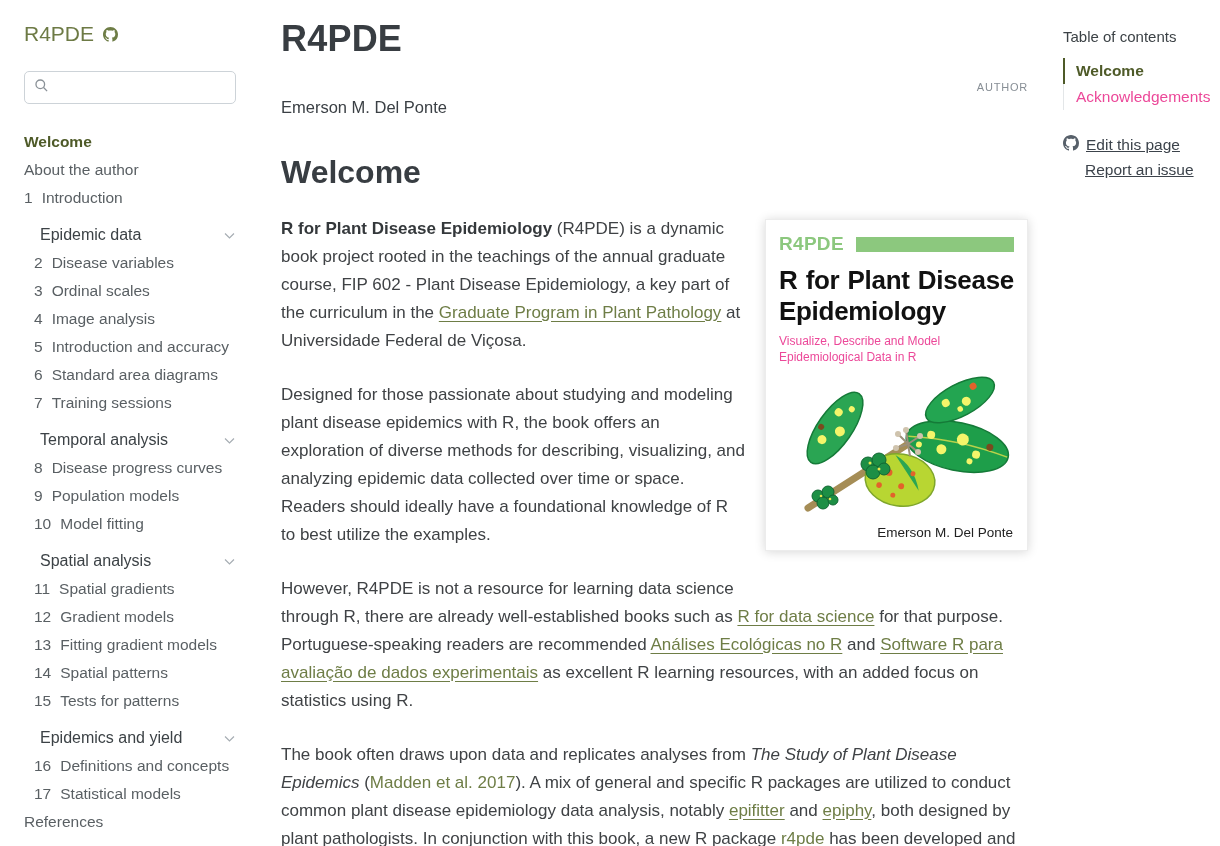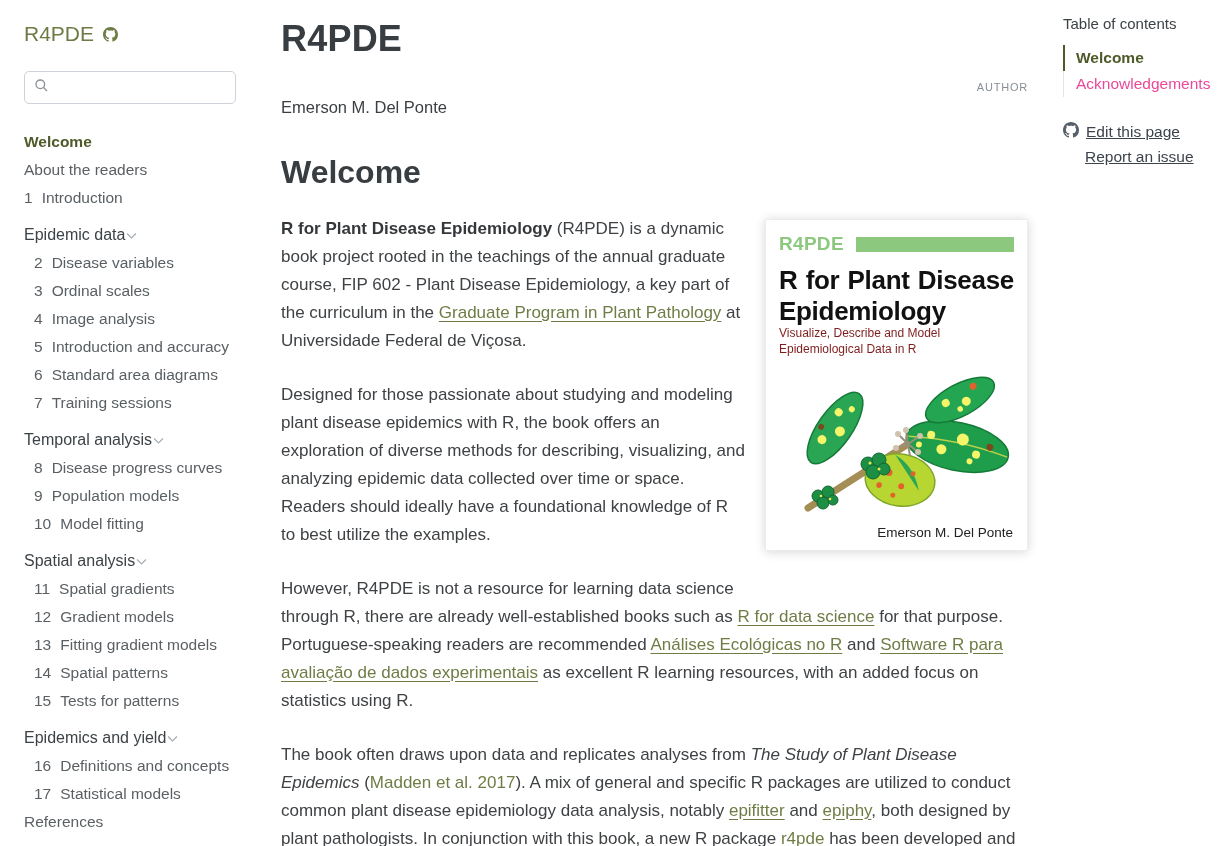--- a/index.html
+++ b/index.html
@@ -17,21 +17,21 @@
     margin-top:25px; height:33px; border:1px solid #cdd3d8; border-radius:5px;
     display:flex; align-items:center; padding:0 9px; background:#fff;
   }
   .search-box input {
     border:none; outline:none; flex:1; font-size:14px; margin-left:7px;
     font-family:"Liberation Sans", sans-serif; color:#3f4245; min-width:0; background:transparent;
   }
   .nav { margin-top:24px; list-style:none; font-size:15.5px; }
   .nav-item { padding:5px 0; color:#595f63; cursor:pointer; display:flex; align-items:center; }
   .nav-item.active { color:#4e5a28; font-weight:bold; }
-  .nav-section { margin-top:9px; padding:5px 0; color:#3c4246; display:flex; align-items:center; justify-content:flex-start; cursor:pointer; font-size:16px; }
+  .nav-section { margin-top:9px; padding:5px 0; color:#3c4246; display:flex; align-items:center; justify-content:space-between; cursor:pointer; font-size:16px;margin-left:16px; }
   .nav-chapter { padding:5px 0 5px 10px; color:#595f63; cursor:pointer; }
   .nav-chapter .num, .nav-item .num { margin-right:9px; color:#595f63; }
   .chev { display:flex; align-items:center; }
   
   .main { position:absolute; left:281px; top:0; width:747px; }
   .doc-title { margin-top:18px; font-size:36px; font-weight:bold; color:#383d42; letter-spacing:.2px; }
   .author-label { margin-top:21px; font-size:11px; letter-spacing:.8px; color:#878e95;text-align:right; }
   .author-name { margin-top:5px; font-size:16.5px; color:#3b4045; }
   .section-heading { margin-top:37px; font-size:32px; font-weight:bold; color:#383d42; }
   .flow { margin-top:24px; }
@@ -43,25 +43,25 @@
   
   .cover {
     float:right; width:263px; height:332px; margin:4px 0 46px 20px;
     background:#fff; border:1px solid #ececec; box-shadow:0 1px 10px rgba(0,0,0,.16);
     padding:13px; position:relative;
   }
   .cover-badge-row { display:flex; align-items:center; }
   .cover-badge { font-size:19px; font-weight:bold; color:#8cc87e; letter-spacing:.3px; }
   .cover-bar { flex:1; height:15px; background:#8cc87e; margin-left:12px; }
   .cover-title { margin-top:10px; font-size:26px; line-height:1.18; font-weight:bold; color:#111; text-align:justify; letter-spacing:-.3px; }
-  .cover-sub { font-size:12px; line-height:1.3; color:#7f1d1d; }
+  .cover-sub { margin-top:8px; font-size:12px; line-height:1.3; color:#ec4899; }
   .cover-art { position:absolute; left:14px; top:148px; }
   .cover-author { position:absolute; right:14px; bottom:10px; font-size:13.5px; color:#222; }
   
-  .toc { position:absolute; left:1063px; top:0; width:157px; }
+  .toc { position:absolute; left:1063px; top:13px; width:157px; }
   .toc-title { margin-top:15px; font-size:15px; color:#3c4246; }
   .toc-list { margin-top:13px; list-style:none; }
   .toc-item { padding:4px 0 4px 12px; font-size:15.5px; color:#ec4899; border-left:1px solid #e3e6e8; cursor:pointer; }
   .toc-item.active { border-left:2px solid #4e5a28; padding-left:11px; color:#4e5a28; font-weight:bold; }
   .toc-actions { margin-top:22px; font-size:15.5px; color:#3c434b;text-decoration:underline; }
   .toc-action { display:flex; align-items:center; gap:7px; padding:3px 0; cursor:pointer; }
   .toc-action.indent { padding-left:22px; }
 </style>
 </head>
 <body>
@@ -82,21 +82,21 @@
           <line x1="10.2" y1="10.2" x2="14" y2="14" stroke="#8a9197" stroke-width="1.4"></line>
         </svg>
     </span>
     <input type="text" placeholder="" style="">
   </div>
   <ul class="nav" id="sidebar-nav">
       <li class="nav-item active">
         <span>Welcome</span>
       </li>
       <li class="nav-item">
-        <span>About the readers</span>
+        <span>About the author</span>
       </li>
       <li class="nav-item">
         <span class="num">1</span>
         <span>Introduction</span>
       </li>
       <li class="nav-section">
         <span>Epidemic data</span>
         <span class="chev">
           <svg width="13" height="13" viewBox="0 0 16 16">
             <path d="M2.5 5.5 8 11l5.5-5.5" fill="none" stroke="#a6adb3" stroke-width="1.5"></path>

